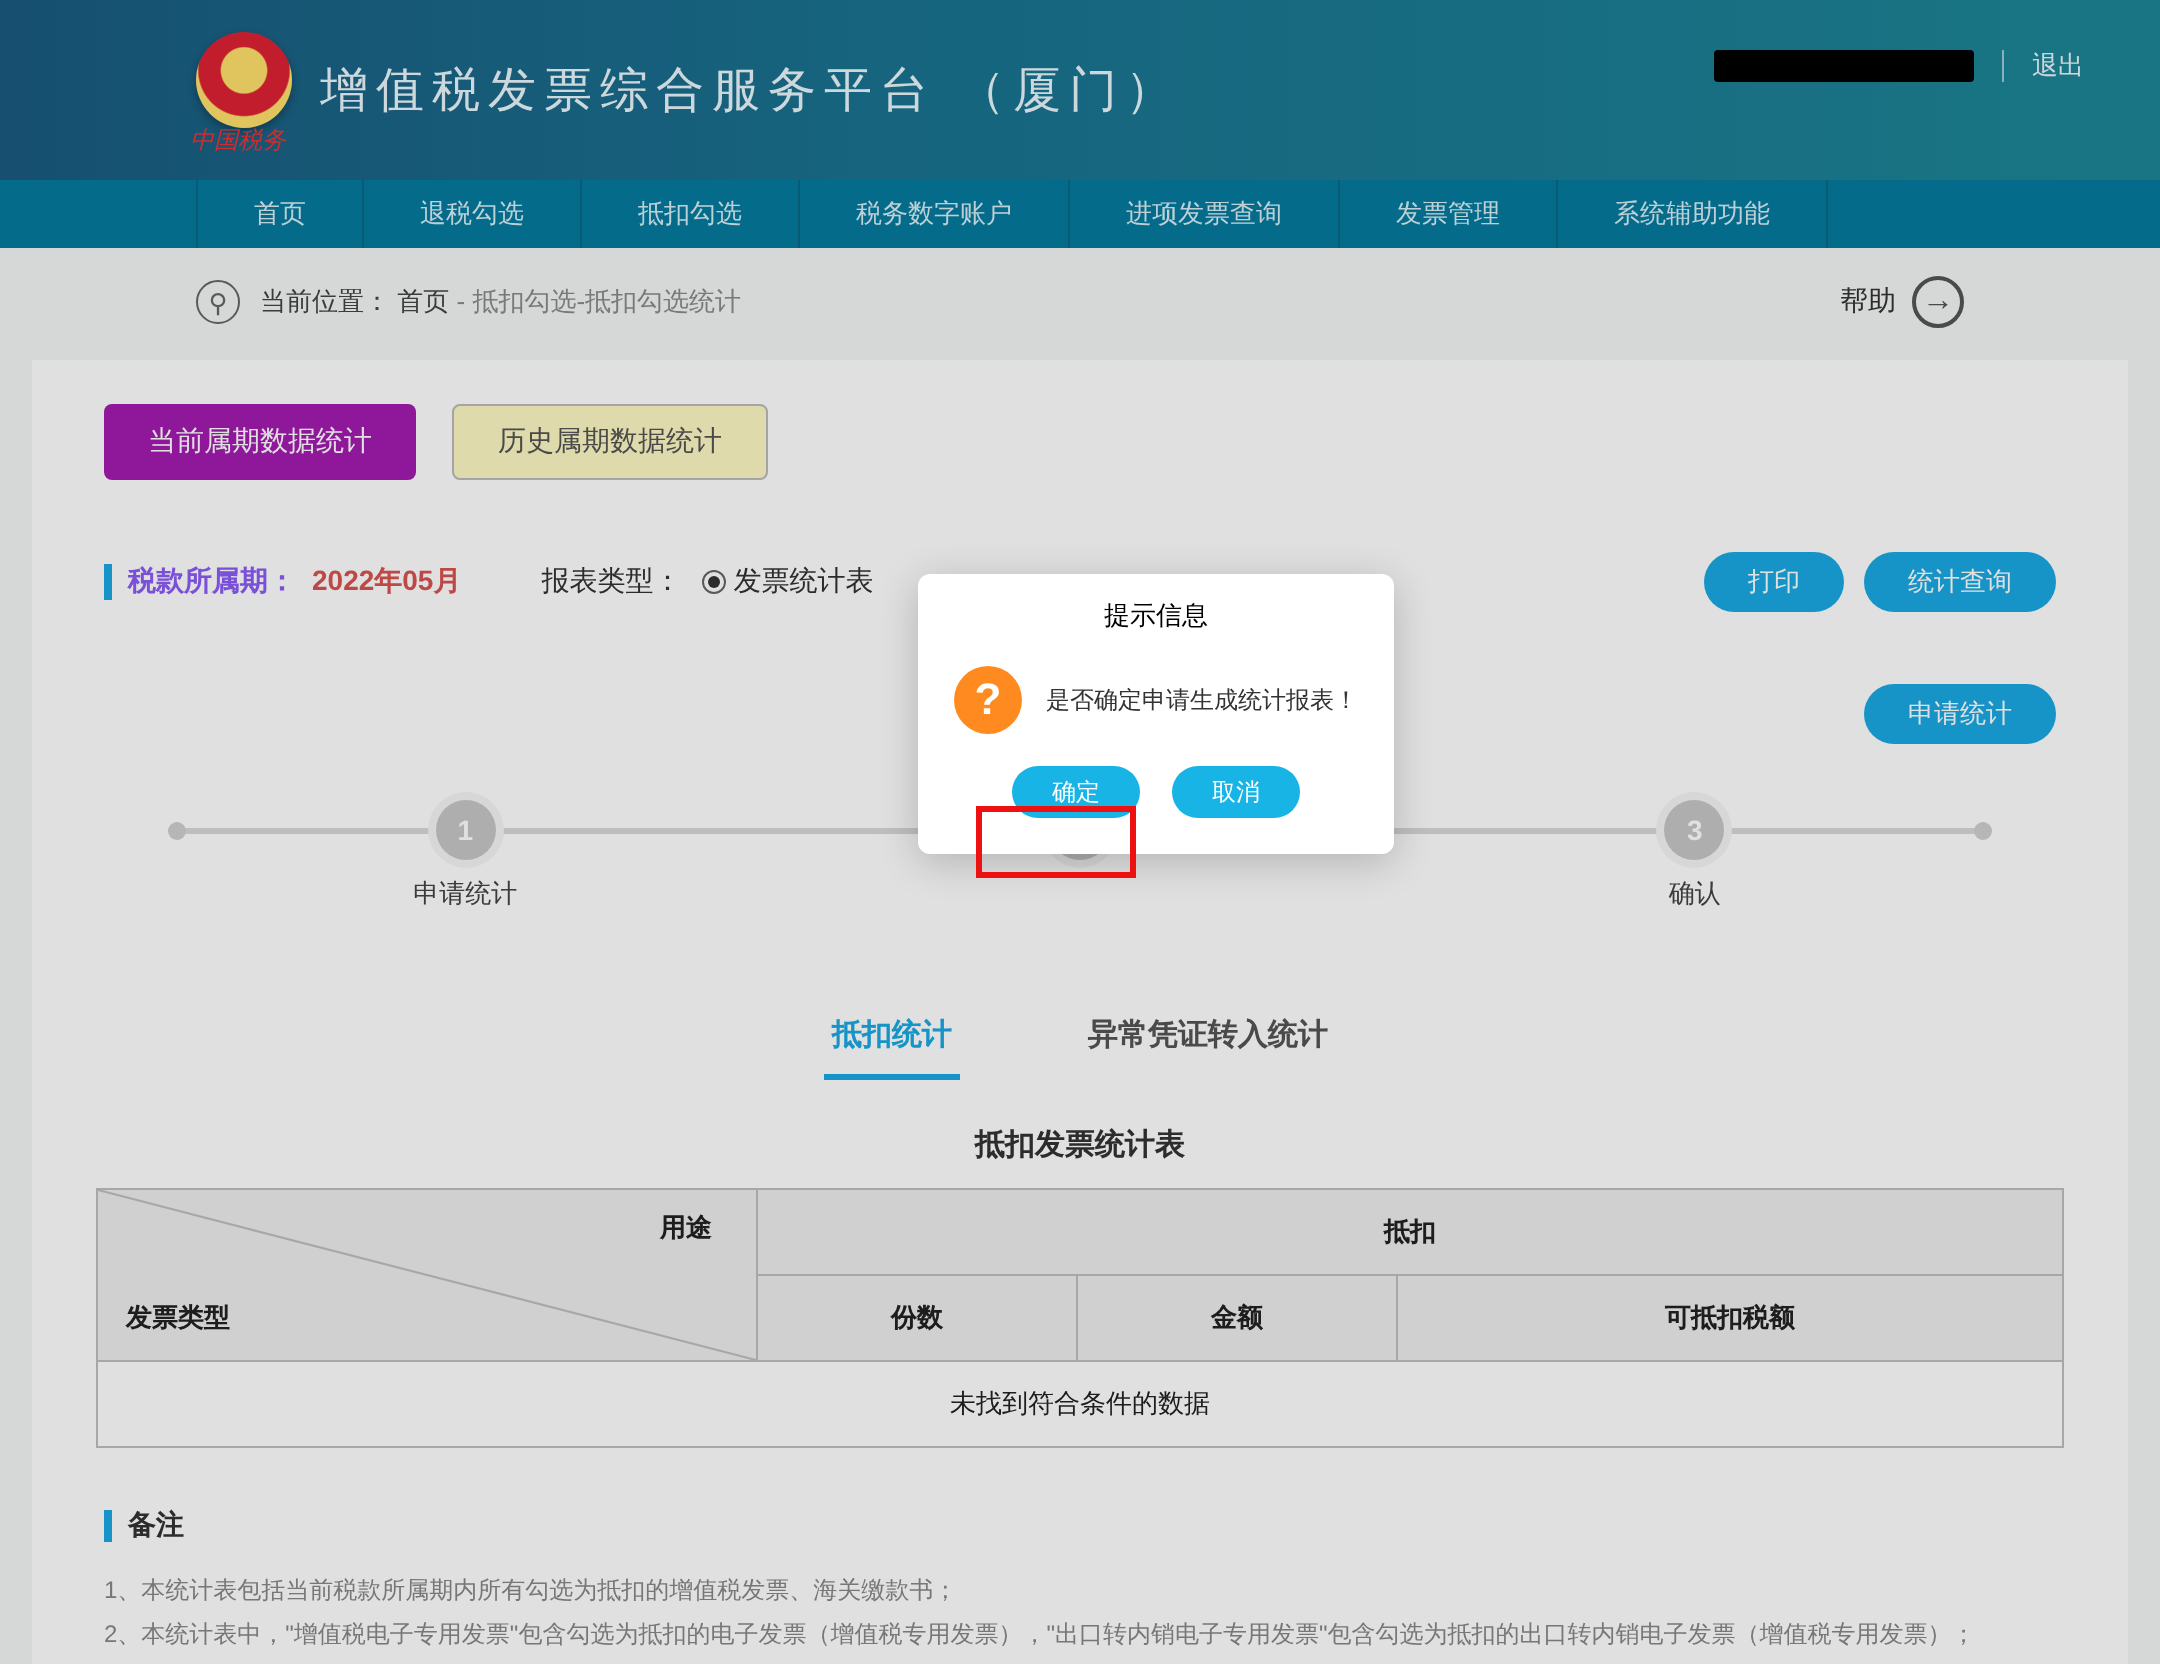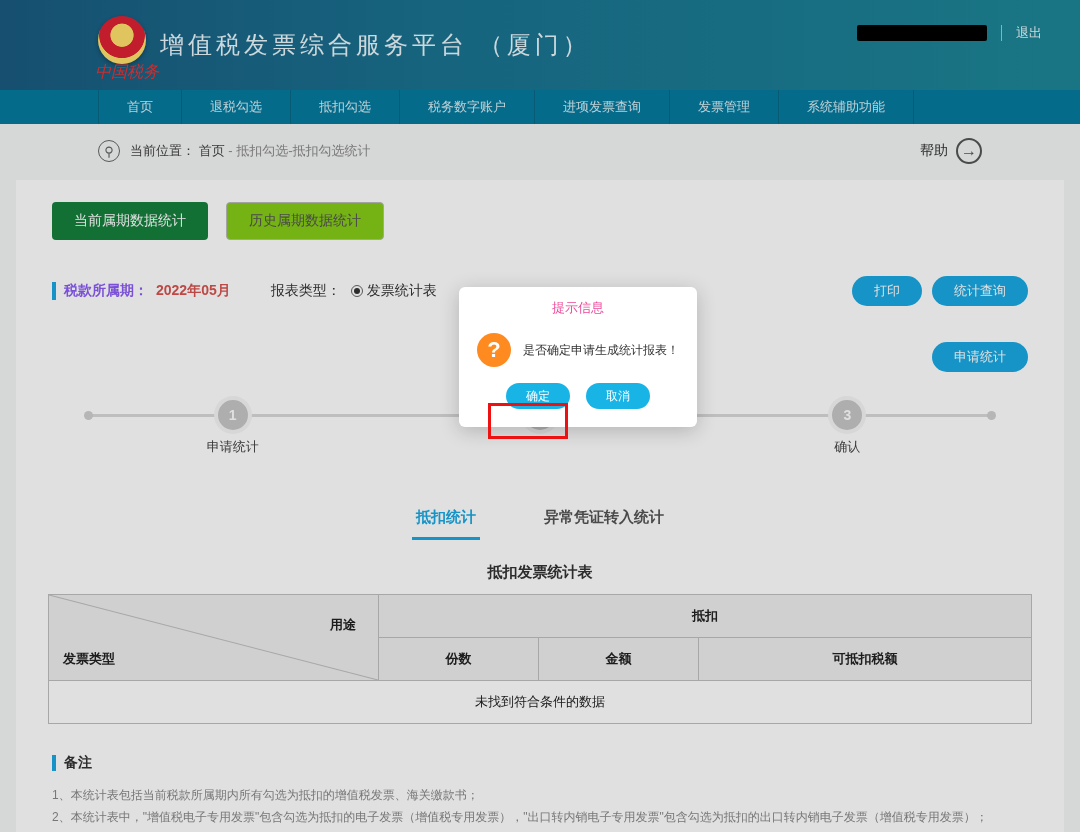--- a/index.html
+++ b/index.html
@@ -1,21 +1,21 @@
 <!DOCTYPE html>
 <html><head>
 <meta charset="utf-8">
 <style>
 * { margin:0; padding:0; box-sizing:border-box; font-family:"Microsoft YaHei","PingFang SC",sans-serif; }
 body { width:1080px; height:832px; background:#f4f5f5; position:relative; overflow:hidden; font-size:13px; color:#333; }
 
 
 .banner { height:90px; background:linear-gradient(90deg,#1a5b80 0%,#1a7290 40%,#1d8697 100%); display:flex; align-items:center; padding:0 24px 0 98px; position:relative; }
 .banner .logo { position:absolute; left:98px; top:16px; width:48px; height:48px; border-radius:50%; background:radial-gradient(circle at 50% 40%,#ffe16b 0 30%,#d23 32% 60%,#ffe16b 62% 100%); box-shadow:0 2px 4px rgba(0,0,0,.3); }
-.banner .logo-text { position:absolute; left:95px; top:62px; color:#e33; font-size:16px; font-style:italic; font-family:Liberation Serif, serif; }
+.banner .logo-text { position:absolute; left:95px; top:62px; color:#e33; font-size:12px; font-style:italic; font-family:Liberation Serif, serif; }
 .banner h1 { margin-left:62px; color:#eaf6fb; font-size:24px; font-weight:500; letter-spacing:4px; }
 .banner .user-box { position:absolute; right:38px; top:24px; display:flex; align-items:center; gap:14px; color:#eaf6fb; font-size:13px; }
 .banner .user-black { width:130px; height:16px; background:#000; border-radius:2px; }
 .banner .vbar { width:1px; height:16px; background:#9ccad7; }
 
 
 .nav { height:34px; background:#057a9e; display:flex; padding-left:98px; }
 .nav .item { color:#d7edf4; font-size:13px; padding:0 28px; line-height:34px; border-right:1px solid #0a6884; cursor:pointer; }
 .nav .item:first-child { border-left:1px solid #0a6884; }
 
@@ -31,22 +31,22 @@
 .help { display:flex; align-items:center; gap:8px; font-size:14px; color:#333; cursor:pointer; }
 .help-circ { width:26px; height:26px; border:2px solid #555; border-radius:50%; display:flex; align-items:center; justify-content:center; font-size:16px; color:#555; }
 
 
 .card { background:#fff; margin:0 4px; padding:22px 0 40px; }
 .inner { padding:0 32px; }
 
 
 .tab-btns { display:flex; gap:18px; padding:0 4px 30px; }
 .pill { height:38px; padding:0 22px; border-radius:4px; font-size:14px; display:flex; align-items:center; cursor:pointer; }
-.pill.primary { background:#15803d; color:#fff; border:none; }
-.pill.outline { background:#84cc16; color:#555; border:1px solid #bbb; }
+.pill.primary { background:#a21caf; color:#fff; border:none; }
+.pill.outline { background:#fef9c3; color:#555; border:1px solid #bbb; }
 
 
 .filter-row { display:flex; align-items:center; padding:6px 4px 14px; flex-wrap:wrap; }
 .filter-row .bar { width:4px; height:18px; background:#1aa9e3; margin-right:8px; }
 .filter-row .lbl { font-size:14px; font-weight:700; color:#8b5cf6; margin-right:8px; }
 .filter-row .period { color:#d9534f; font-size:14px; font-weight:700; margin-right:40px; }
 .filter-row .lbl2 { font-size:14px; color:#333; margin-right:10px; }
 .radio { width:12px; height:12px; border:1px solid #666; border-radius:50%; display:inline-flex; align-items:center; justify-content:center; margin-right:4px; }
 .radio.on::after{ content:""; width:6px; height:6px; background:#333; border-radius:50%; }
 .rtxt { font-size:14px; color:#333; }
@@ -69,35 +69,35 @@
 .in-tab { font-size:15px; padding:8px 4px 10px; color:#555; cursor:pointer; font-weight:700; }
 .in-tab.active { color:#1aa9e3; border-bottom:3px solid #1aa9e3; }
 .table-title { text-align:center; font-size:15px; font-weight:700; margin:22px 0 12px; }
 
 
 table.grid { width:100%; border-collapse:collapse; }
 table.grid th, table.grid td { border:1px solid #bfbfbf; padding:12px 8px; font-size:13px; text-align:center; color:#222; }
 table.grid th { background:#ededed; font-weight:700; }
 .diag-cell { position:relative; background:#ededed; width:330px; padding:0!important; height:80px; }
 .diag-cell svg { position:absolute; left:0; top:0; width:100%; height:100%; }
-.diag-a { position:absolute; right:22px; top:10px; font-weight:700; font-size:13px;margin-top:11px; }
+.diag-a { position:absolute; right:22px; top:10px; font-weight:700; font-size:13px; }
 .diag-b { position:absolute; left:14px; bottom:12px; font-weight:700; font-size:13px; }
 .empty-row td { color:#555; padding:16px 8px; }
 
 
 .notes { margin:30px 4px 0; }
 .notes .hdr { display:flex; align-items:center; gap:8px; margin-bottom:12px; }
 .notes .hdr .bar { width:4px; height:16px; background:#1aa9e3; }
 .notes .hdr span { font-weight:700; font-size:14px; }
 .notes p { color:#888; font-size:12px; line-height:22px; }
 
 
 .mask { position:absolute; inset:0; background:rgba(0,0,0,.12); }
 .modal { position:absolute; left:459px; top:287px; width:238px; background:#fff; border-radius:6px; box-shadow:0 4px 20px rgba(0,0,0,.2); overflow:hidden; }
-.modal .mtitle { text-align:center; font-size:13px; color:#ec4899; padding:12px 0 10px; }
+.modal .mtitle { text-align:center; font-size:13px; color:#000000; padding:12px 0 10px; }
 .modal .mbody { display:flex; align-items:center; gap:12px; padding:6px 18px 16px; }
 .qmark { width:34px; height:34px; border-radius:50%; background:#ff8a1f; color:#fff; font-size:22px; font-weight:700; display:flex; align-items:center; justify-content:center; }
 .mtext { font-size:12px; color:#333; }
 .mactions { display:flex; gap:16px; justify-content:center; padding:0 0 18px; }
 .mbtn { width:64px; height:26px; border-radius:14px; border:none; font-size:12px; color:#fff; background:#18b4e6; cursor:pointer; }
 .mbtn.cancel { background:#18b4e6; }
 .red-frame { position:absolute; border:3px solid #e11; width:80px; height:36px; left:488px; top:403px; pointer-events:none; }
 </style>
 </head>
 <body>

